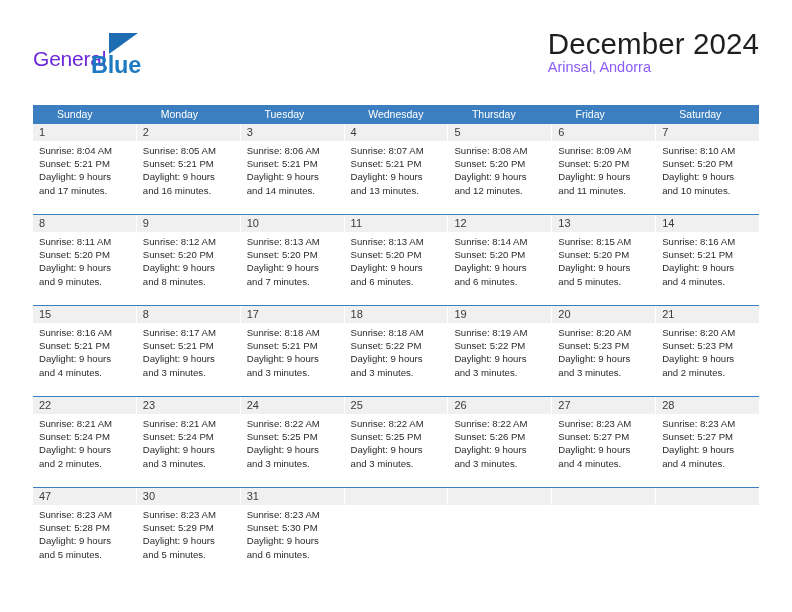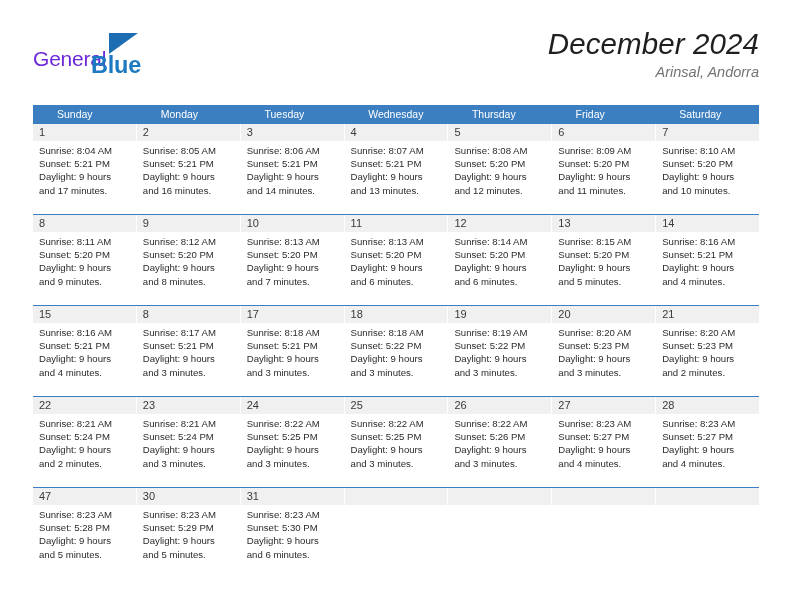--- a/index.html
+++ b/index.html
@@ -49,34 +49,32 @@
     font-size: 23.5px;
     letter-spacing: -0.2px;
     color: #1e7ac0;
     line-height: 1;
     font-weight: bold;
   }
 
   .title-block {
     position: absolute;
     right: 0; top: 0;
-    text-align: right;
-    font-style: italic;
+    text-align: left;
   }
   .cal-title {
     font-size: 29.5px;
     color: #201f1f;
     line-height: 1.1;
     letter-spacing: 0.1px;
     white-space: nowrap;
   }
   .cal-sub {
-    margin-top: 5px;
     font-size: 14.5px;
-    color: #737373;
+    color: #8b5cf6;
     line-height: 1.1;
     white-space: nowrap;
   }
 
   
   .calendar {
     position: absolute;
     left: 33px; top: 105px;
     width: 726px;
   }

